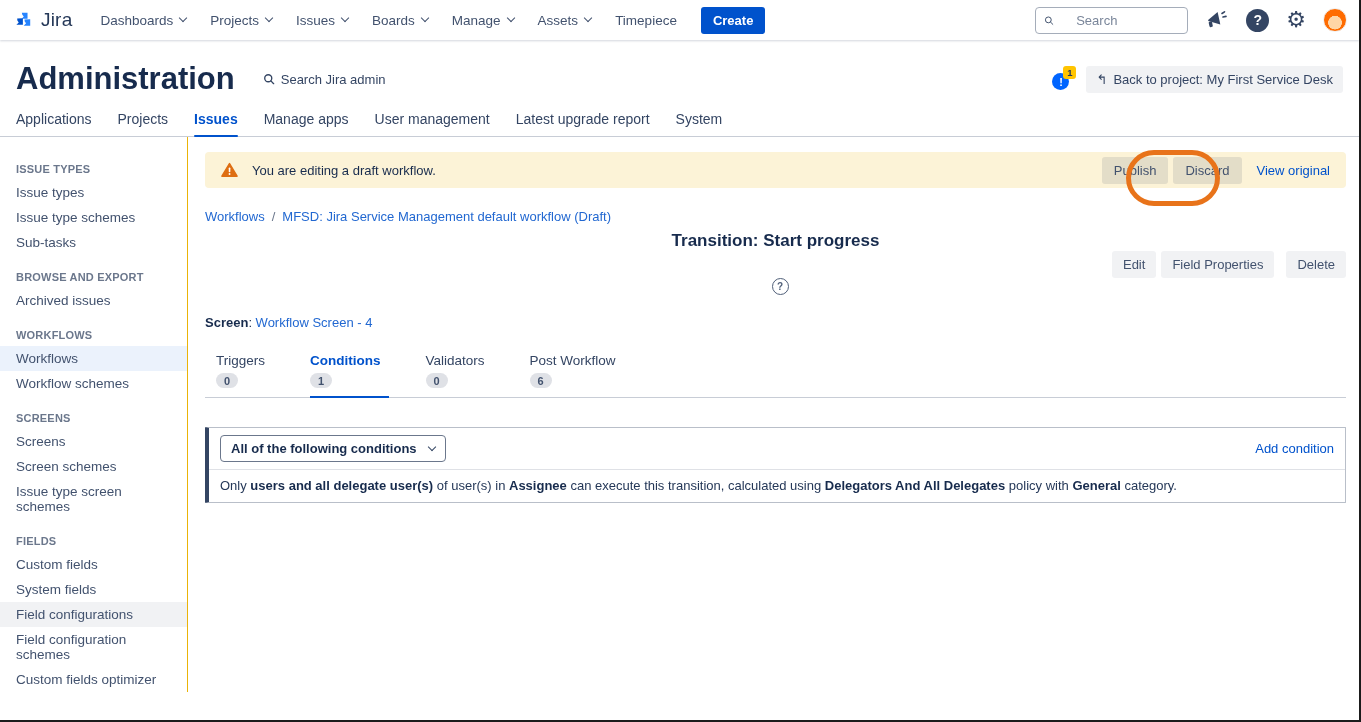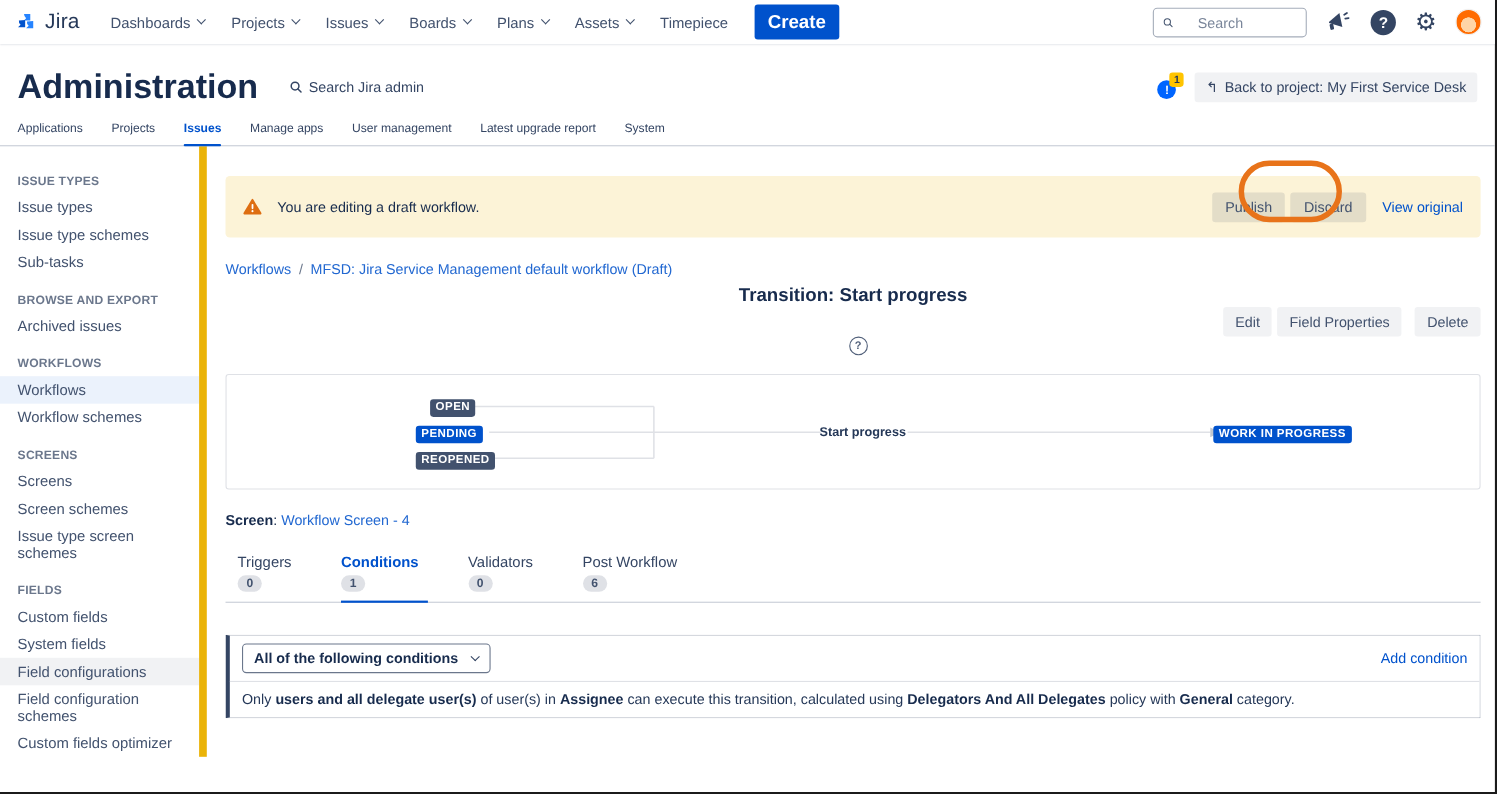--- a/index.html
+++ b/index.html
@@ -10,23 +10,23 @@
   
   .topnav { height:40px; display:flex; align-items:center; padding:0 12px 0 14px; background:#fff;
             box-shadow:0 1px 2px rgba(9,30,66,.18); position:relative; z-index:20; }
   .logo { display:flex; align-items:center; gap:5px; margin-right:28px; cursor:pointer; }
   .logo-text { font-size:19px; color:#253858; letter-spacing:.2px; }
   .topnav-items { display:flex; align-items:center; gap:24px; }
   .nav-item { font-size:13.5px; color:#42526E; display:flex; align-items:center; cursor:pointer; white-space:nowrap; }
   .chev { display:inline-block; width:6px; height:6px; border-right:1.6px solid #42526E; border-bottom:1.6px solid #42526E;
           transform:rotate(45deg); margin-left:7px; margin-top:-4px; }
   .create-btn { margin-left:24px; background:#0052CC; color:#fff; border:none; border-radius:3px;
-                font-family:inherit; font-size:17px; font-weight:bold; padding:6px 12px; cursor:pointer; }
+                font-family:inherit; font-size:13px; font-weight:bold; padding:6px 12px; cursor:pointer; }
   .spacer { flex:1; }
-  .search-box { display:flex; align-items:center; width:140px; height:27px; border:1px solid #A5ADBA; border-radius:4px;
+  .search-box { display:flex; align-items:center; width:153px; height:27px; border:1px solid #A5ADBA; border-radius:4px;
                 padding:0 8px; gap:22px; background:#fff; }
   .search-box input { border:none; outline:none; width:100%; font-family:inherit; font-size:13px; color:#344563; }
   .search-box input::placeholder { color:#7A869A; }
   .tn-icon { margin-left:17px; display:flex; align-items:center; justify-content:center; cursor:pointer; }
   .help-circle { width:23px; height:23px; border-radius:50%; background:#344563; color:#fff; font-size:14px; font-weight:bold;
                  display:flex; align-items:center; justify-content:center; }
   .gear { font-size:22px; color:#344563; line-height:1; }
   .avatar { width:24px; height:24px; border-radius:50%; background:radial-gradient(circle at 50% 62%, #FFD5A6 0 38%, #FF6B00 40%); border:1px solid #f0f0f0; }
 
   
@@ -37,36 +37,36 @@
   .notif { position:relative; width:22px; height:22px; cursor:pointer; }
   .notif-circle { position:absolute; left:0; bottom:0; width:17px; height:17px; border-radius:50%; background:#0065FF; color:#fff;
                   font-size:11px; font-weight:bold; display:flex; align-items:center; justify-content:center; }
   .notif-badge { position:absolute; right:-2px; top:-2px; min-width:13px; height:13px; border-radius:3px; background:#FFC400;
                  color:#253858; font-size:9.5px; font-weight:bold; display:flex; align-items:center; justify-content:center; padding:0 2px; }
   .back-btn { background:#F1F2F4; border:none; border-radius:3px; font-family:inherit; font-size:13px; color:#344563;
               padding:6px 10px; display:flex; align-items:center; gap:6px; cursor:pointer; }
   .back-arrow { font-size:13px; color:#344563; }
 
   .admin-tabs { display:flex; gap:26px; padding:0 16px; border-bottom:1px solid #C8CDD6; }
-  .admin-tab { font-size:11px; color:#344563; padding-bottom:9px; cursor:pointer; position:relative; white-space:nowrap; }
+  .admin-tab { font-size:14px; color:#344563; padding-bottom:9px; cursor:pointer; position:relative; white-space:nowrap; }
   .admin-tab.active { color:#0052CC; font-weight:bold; }
   .admin-tab.active::after { content:""; position:absolute; left:0; right:0; bottom:-1px; height:2px; background:#0052CC; border-radius:1px; }
 
   
   .body-row { display:flex; height:555px; }
-  .sidebar { width:188px; flex:none; border-right:7px solid #eab308; padding-top:10px; overflow:hidden; }
+  .sidebar { width:188px; flex:none; border-right:1px solid #eab308; padding-top:10px; overflow:hidden; }
   .sb-header { font-size:11px; font-weight:bold; color:#6B778C; padding:16px 16px 5px 16px; letter-spacing:.2px; }
   .sb-item { font-size:13.5px; color:#42526E; padding:5px 16px; cursor:pointer; }
   .sb-item.selected { background:#EBF2FC; }
   .sb-item.hover { background:#F1F2F4; }
 
   .main { flex:1; position:relative; padding:0 13px 20px 17px; }
 
   
-  .banner { margin-top:27px; height:56px; background:#FCF3D7; border-radius:4px; display:flex; align-items:center; padding:0 16px; }
+  .banner { margin-top:15px; height:36px; background:#FCF3D7; border-radius:4px; display:flex; align-items:center; padding:0 16px; }
   .banner-msg { font-size:13px; color:#172B4D; margin-left:14px; }
   .banner-right { margin-left:auto; display:flex; align-items:center; gap:5px; }
   .banner-btn { background:rgba(9,30,66,0.10); border:none; border-radius:3px; font-family:inherit; font-size:13px;
                 color:#42526E; padding:6px 12px; cursor:pointer; }
   .view-original { font-size:13px; color:#0052CC; margin-left:10px; cursor:pointer; text-decoration:none; }
   .annotation { position:absolute; left:938px; top:13px; width:94px; height:56px; border:5px solid #E8731A;
                 border-radius:28px; pointer-events:none; z-index:10; }
 
   
   .breadcrumb { margin-top:21px; font-size:13px; display:flex; align-items:center; gap:7px; }
@@ -137,21 +137,21 @@
         </span>
         <span class="nav-item">
           <span>Issues</span>
           <span class="chev"></span>
         </span>
         <span class="nav-item">
           <span>Boards</span>
           <span class="chev"></span>
         </span>
         <span class="nav-item">
-          <span>Plans</span>
+          <span>Manage</span>
           <span class="chev"></span>
         </span>
         <span class="nav-item">
           <span>Assets</span>
           <span class="chev"></span>
         </span>
         <span class="nav-item">
           <span>Timepiece</span>
         </span>
       </nav>
@@ -259,36 +259,20 @@
       <div class="title-row">
         <span class="page-title">Transition: Start progress</span>
         <span class="title-actions" id="title-actions">
             <button class="action-btn">Edit</button>
             <button class="action-btn">Field Properties</button>
             <button class="action-btn delete">Delete</button>
           </span>
         <span class="help-q">?</span>
       </div>
 
-      <div class="diagram">
-        <svg class="lines" width="100%" height="100%" viewBox="0 0 1126 105" preserveAspectRatio="none">
-          <line x1="222" y1="29" x2="384" y2="29" stroke="#DFE1E6" stroke-width="1.4"></line>
-          <line x1="236" y1="53" x2="384" y2="53" stroke="#DFE1E6" stroke-width="1.4"></line>
-          <line x1="233" y1="77" x2="384" y2="77" stroke="#DFE1E6" stroke-width="1.4"></line>
-          <line x1="384" y1="29" x2="384" y2="77" stroke="#DFE1E6" stroke-width="1.4"></line>
-          <line x1="384" y1="53" x2="534" y2="53" stroke="#DFE1E6" stroke-width="1.4"></line>
-          <line x1="612" y1="53" x2="884" y2="53" stroke="#DFE1E6" stroke-width="1.4"></line>
-          <path d="M884 48.5 L893 53 L884 57.5 Z" fill="#C1C7D0"></path>
-        </svg>
-        <div class="wf-badge" id="src-badge-0" style="left: 185px; top: 22px; background: rgb(66, 82, 110);">OPEN</div>
-        <div class="wf-badge" id="src-badge-1" style="left: 172px; top: 46px; background: rgb(0, 82, 204);">PENDING</div>
-        <div class="wf-badge" id="src-badge-2" style="left: 172px; top: 70px; background: rgb(66, 82, 110);">REOPENED</div>
-        <div class="wf-label" style="left:539px; top:46px;">Start progress</div>
-        <div class="wf-badge" id="target-badge" style="left: 897px; top: 46px; background: rgb(0, 82, 204);">WORK IN PROGRESS</div>
-      </div>
 
       <div class="screen-row">
         <span class="screen-label">Screen</span><span>: </span>
         <span class="screen-link">Workflow Screen - 4</span>
       </div>
 
       <div class="tabs-row" id="tabs-row">
           <div class="tab"><div class="tab-label">Triggers</div><span class="tab-count">0</span></div>
           <div class="tab active"><div class="tab-label">Conditions</div><span class="tab-count">1</span></div>
           <div class="tab"><div class="tab-label">Validators</div><span class="tab-count">0</span></div>

